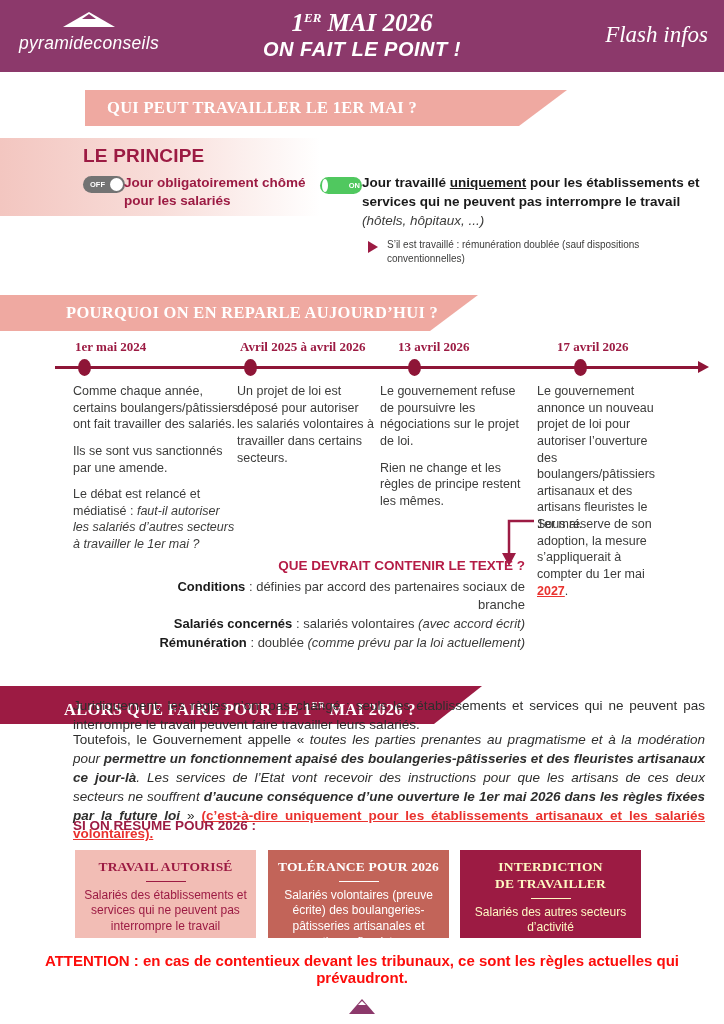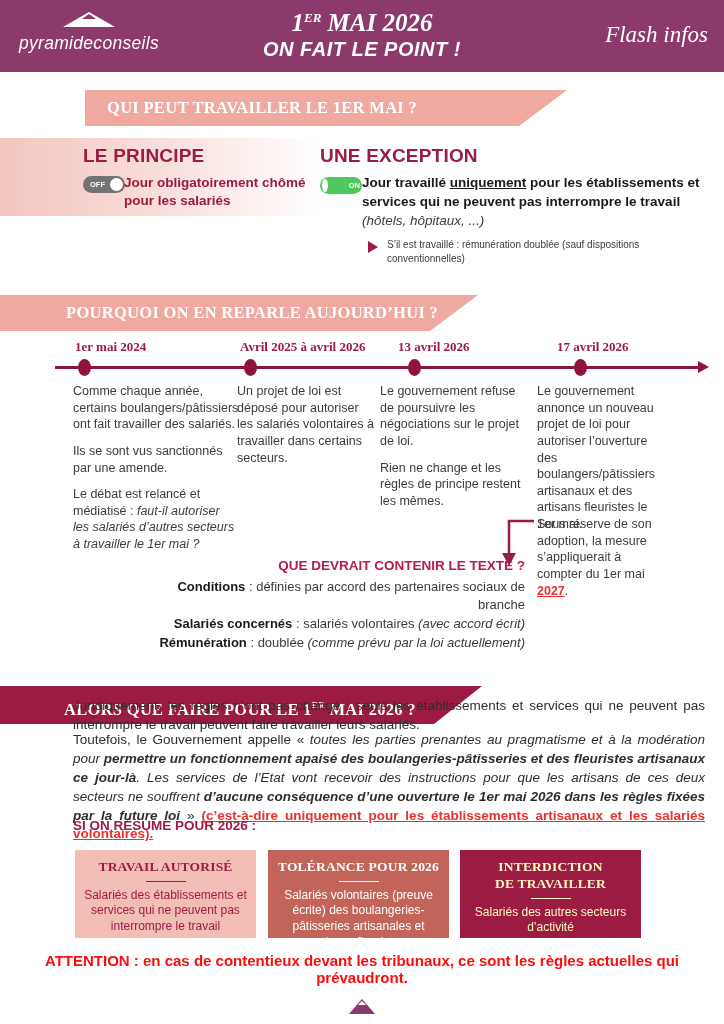--- a/index.html
+++ b/index.html
@@ -113,21 +113,20 @@
 
   <div class="grad-band"></div>
 
   <div class="col-title" style="left:83px;top:145px;">LE PRINCIPE</div>
   <div class="toggle off" style="left:83px;top:176px;">
     <span class="tlabel">OFF</span>
     <span class="knob"></span>
   </div>
   <div class="princ-text">Jour obligatoirement chômé pour les salariés</div>
 
-  <div class="col-title" style="left:320px;top:145px;">UNE EXCEPTION</div>
   <div class="toggle on" style="left:320px;top:177px;gap:21px;">
     <span class="knob"></span>
     <span class="tlabel">ON</span>
   </div>
   <div class="exc-text">
     <span class="b">Jour travaillé </span><span class="b u">uniquement</span><span class="b"> pour les établissements et services qui ne peuvent pas interrompre le travail</span>
     <div class="it">(hôtels, hôpitaux, ...)</div>
   </div>
   <div class="exc-bullet">
     <span class="tri"></span>

